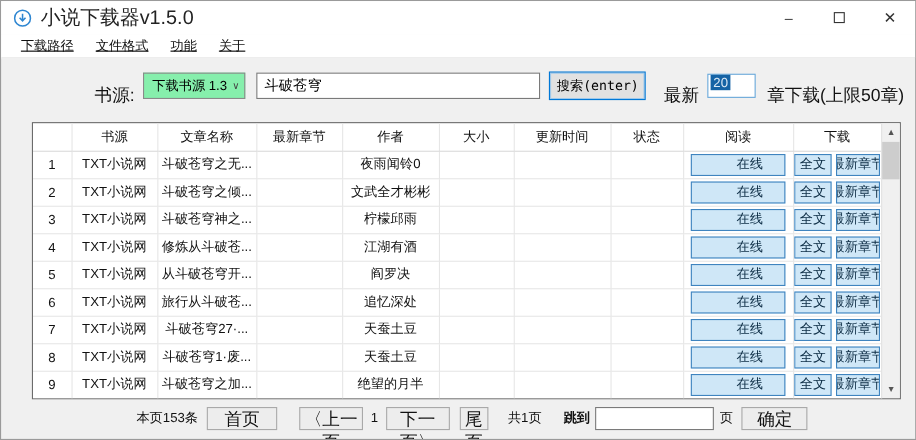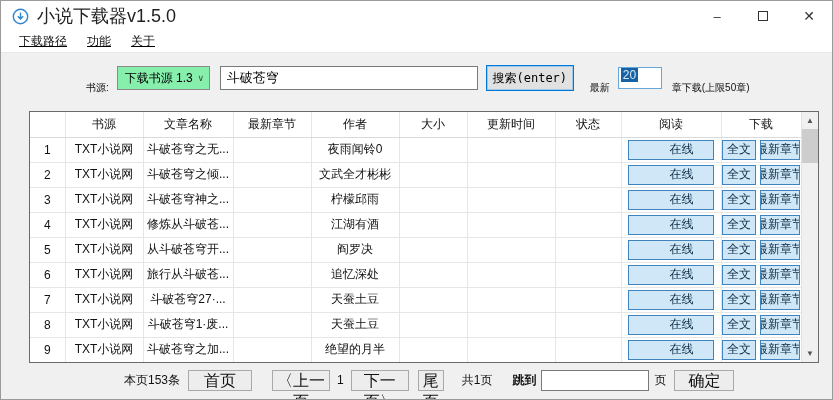--- a/index.html
+++ b/index.html
@@ -16,21 +16,21 @@
   .win-btn { width:46px; height:100%; display:flex; align-items:center; justify-content:center;
              font-size:13px; color:#333; cursor:default; }
   .maxi-box { width:10px; height:10px; border:1px solid #333; display:inline-block; }
   .close-glyph { font-size:14px; }
   
   .menubar { height:22px; background:#ffffff; display:flex; align-items:center;
              padding-left:8px; border-bottom:1px solid #e9e9e9;text-decoration:underline; }
   .menu-item { font-size:12px; padding:2px 10px; color:#111; }
   
   .toolbar { display:flex; align-items:center; margin:12px 0 0 85px; height:26px; }
-  .lbl { font-size:10px; color:#111; white-space:nowrap;margin-top:19px; }
+  .lbl { font-size:16px; color:#111; white-space:nowrap;margin-top:19px; }
   .combo { width:93px; height:24px; margin-left:8px; background:#86efac; border:1px solid #8a8a8a;
            display:flex; align-items:center; font-size:12px; }
   .combo-label { flex:1; padding-left:7px; white-space:nowrap; }
   .combo-arrow { width:18px; text-align:center; font-size:9px; color:#444; }
   .search-input { width:258px; height:24px; margin-left:10px; border:1px solid #7a7a7a;
                   background:#fff; font-size:13px; padding:0 6px;
                   font-family:"Liberation Sans","DejaVu Sans",sans-serif; }
   .search-btn { height:26px; width:88px; margin-left:8px; background:#e1e1e1;
                 border:1px solid #0078d7; box-shadow:inset 0 0 0 1px #9ec8ea;
                 font-size:12px; font-family:"DejaVu Sans Mono","Liberation Mono",monospace; }
@@ -98,20 +98,21 @@
         <span class="maxi-box"></span>
       </div>
       <div class="win-btn">
         <span class="close-glyph">✕</span>
       </div>
     </div>
   </div>
 
   <div class="menubar">
     <span class="menu-item">下载路径</span>
+    <span class="menu-item">文件格式</span>
     <span class="menu-item">功能</span>
     <span class="menu-item">关于</span>
   </div>
 
   <div class="toolbar">
     <span class="lbl">书源:</span>
     <div class="combo">
       <span class="combo-label">下载书源 1.3</span>
       <span class="combo-arrow">∨</span>
     </div>

